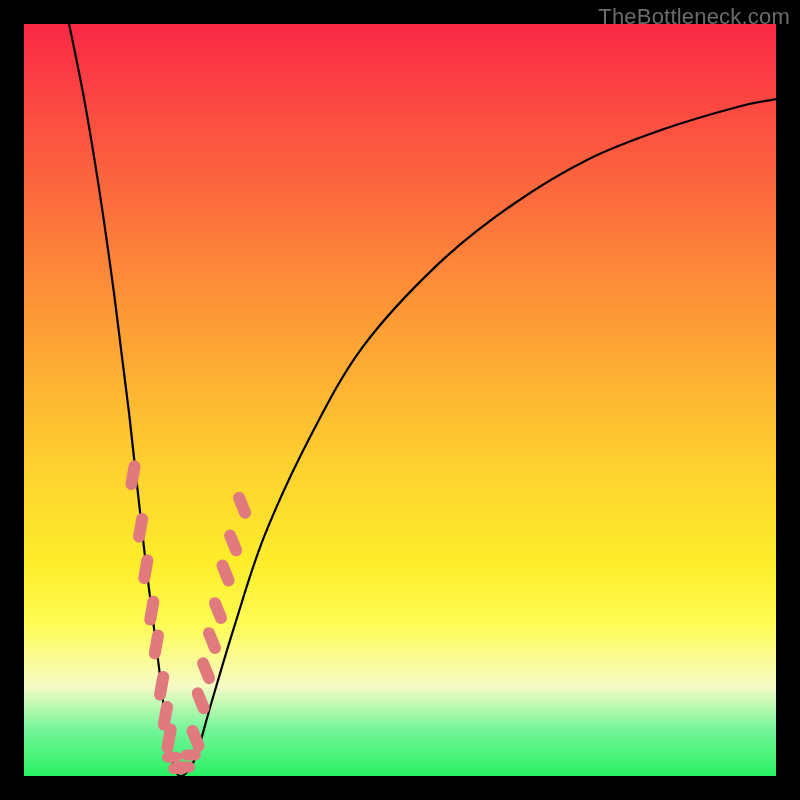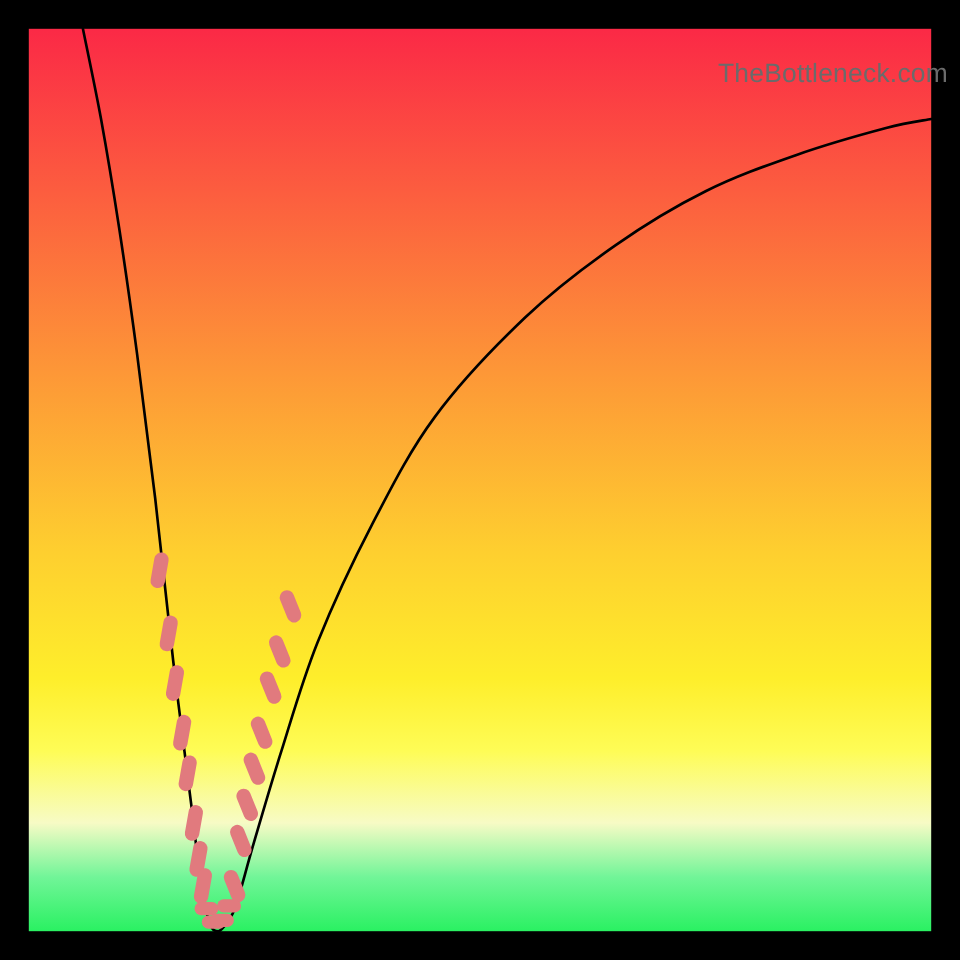--- a/index.html
+++ b/index.html
@@ -30,21 +30,20 @@
   }
   .watermark {
     position: absolute;
     top: 4px;
     right: 10px;
     color: #6b6b6b;
     font-size: 22px;
     font-weight: 400;
     letter-spacing: 0.2px;
     z-index: 10;
-    margin-top: 44px;
   }
   svg.plot {
     position: absolute;
     left: 24px;
     top: 24px;
     width: 752px;
     height: 752px;
     overflow: visible;
   }
   .curve {

